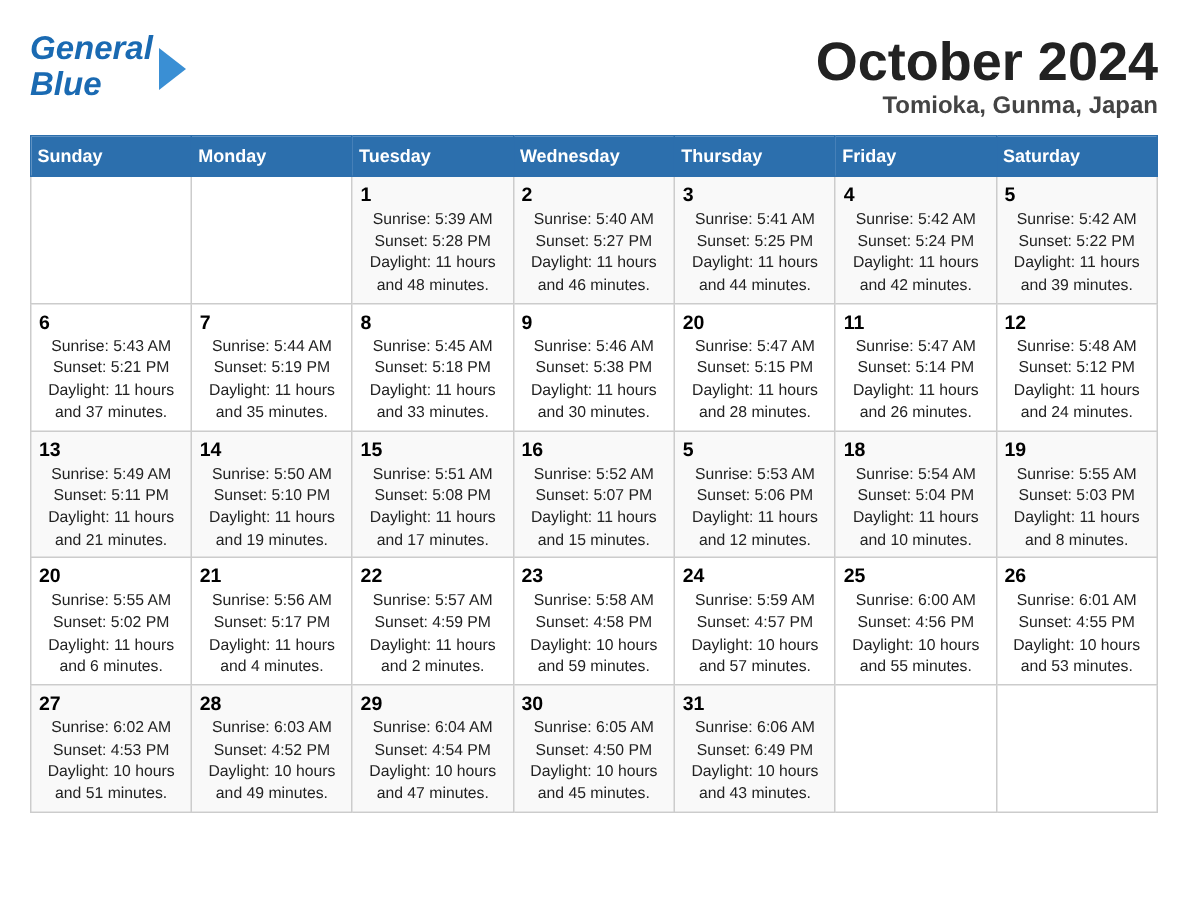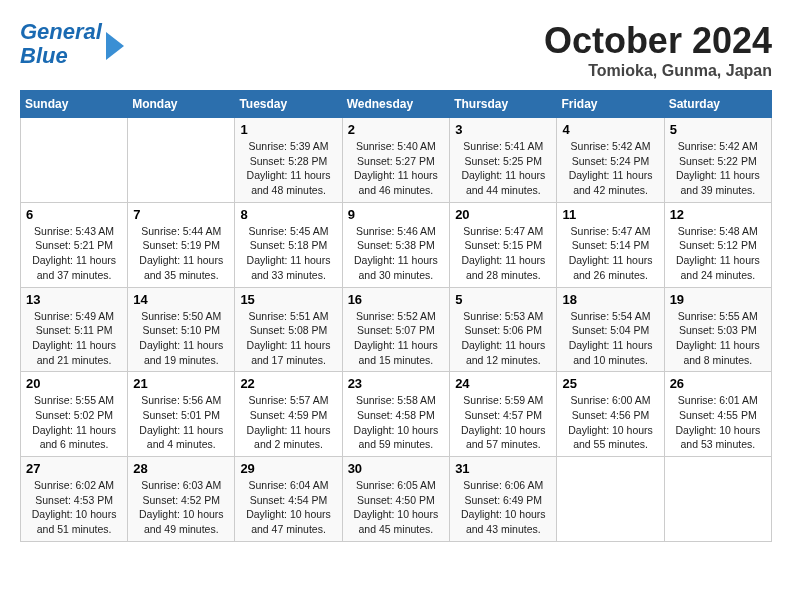--- a/index.html
+++ b/index.html
@@ -252,21 +252,21 @@
       <tr>
         <td>
           <span class="day-num">20</span>
           <div class="day-info">Sunrise: 5:55 AM
 Sunset: 5:02 PM
 Daylight: 11 hours and 6 minutes.</div>
         </td>
         <td>
           <span class="day-num">21</span>
           <div class="day-info">Sunrise: 5:56 AM
-Sunset: 5:01 PM
+Sunset: 5:17 PM
 Daylight: 11 hours and 4 minutes.</div>
         </td>
         <td>
           <span class="day-num">22</span>
           <div class="day-info">Sunrise: 5:57 AM
 Sunset: 4:59 PM
 Daylight: 11 hours and 2 minutes.</div>
         </td>
         <td>
           <span class="day-num">23</span>

